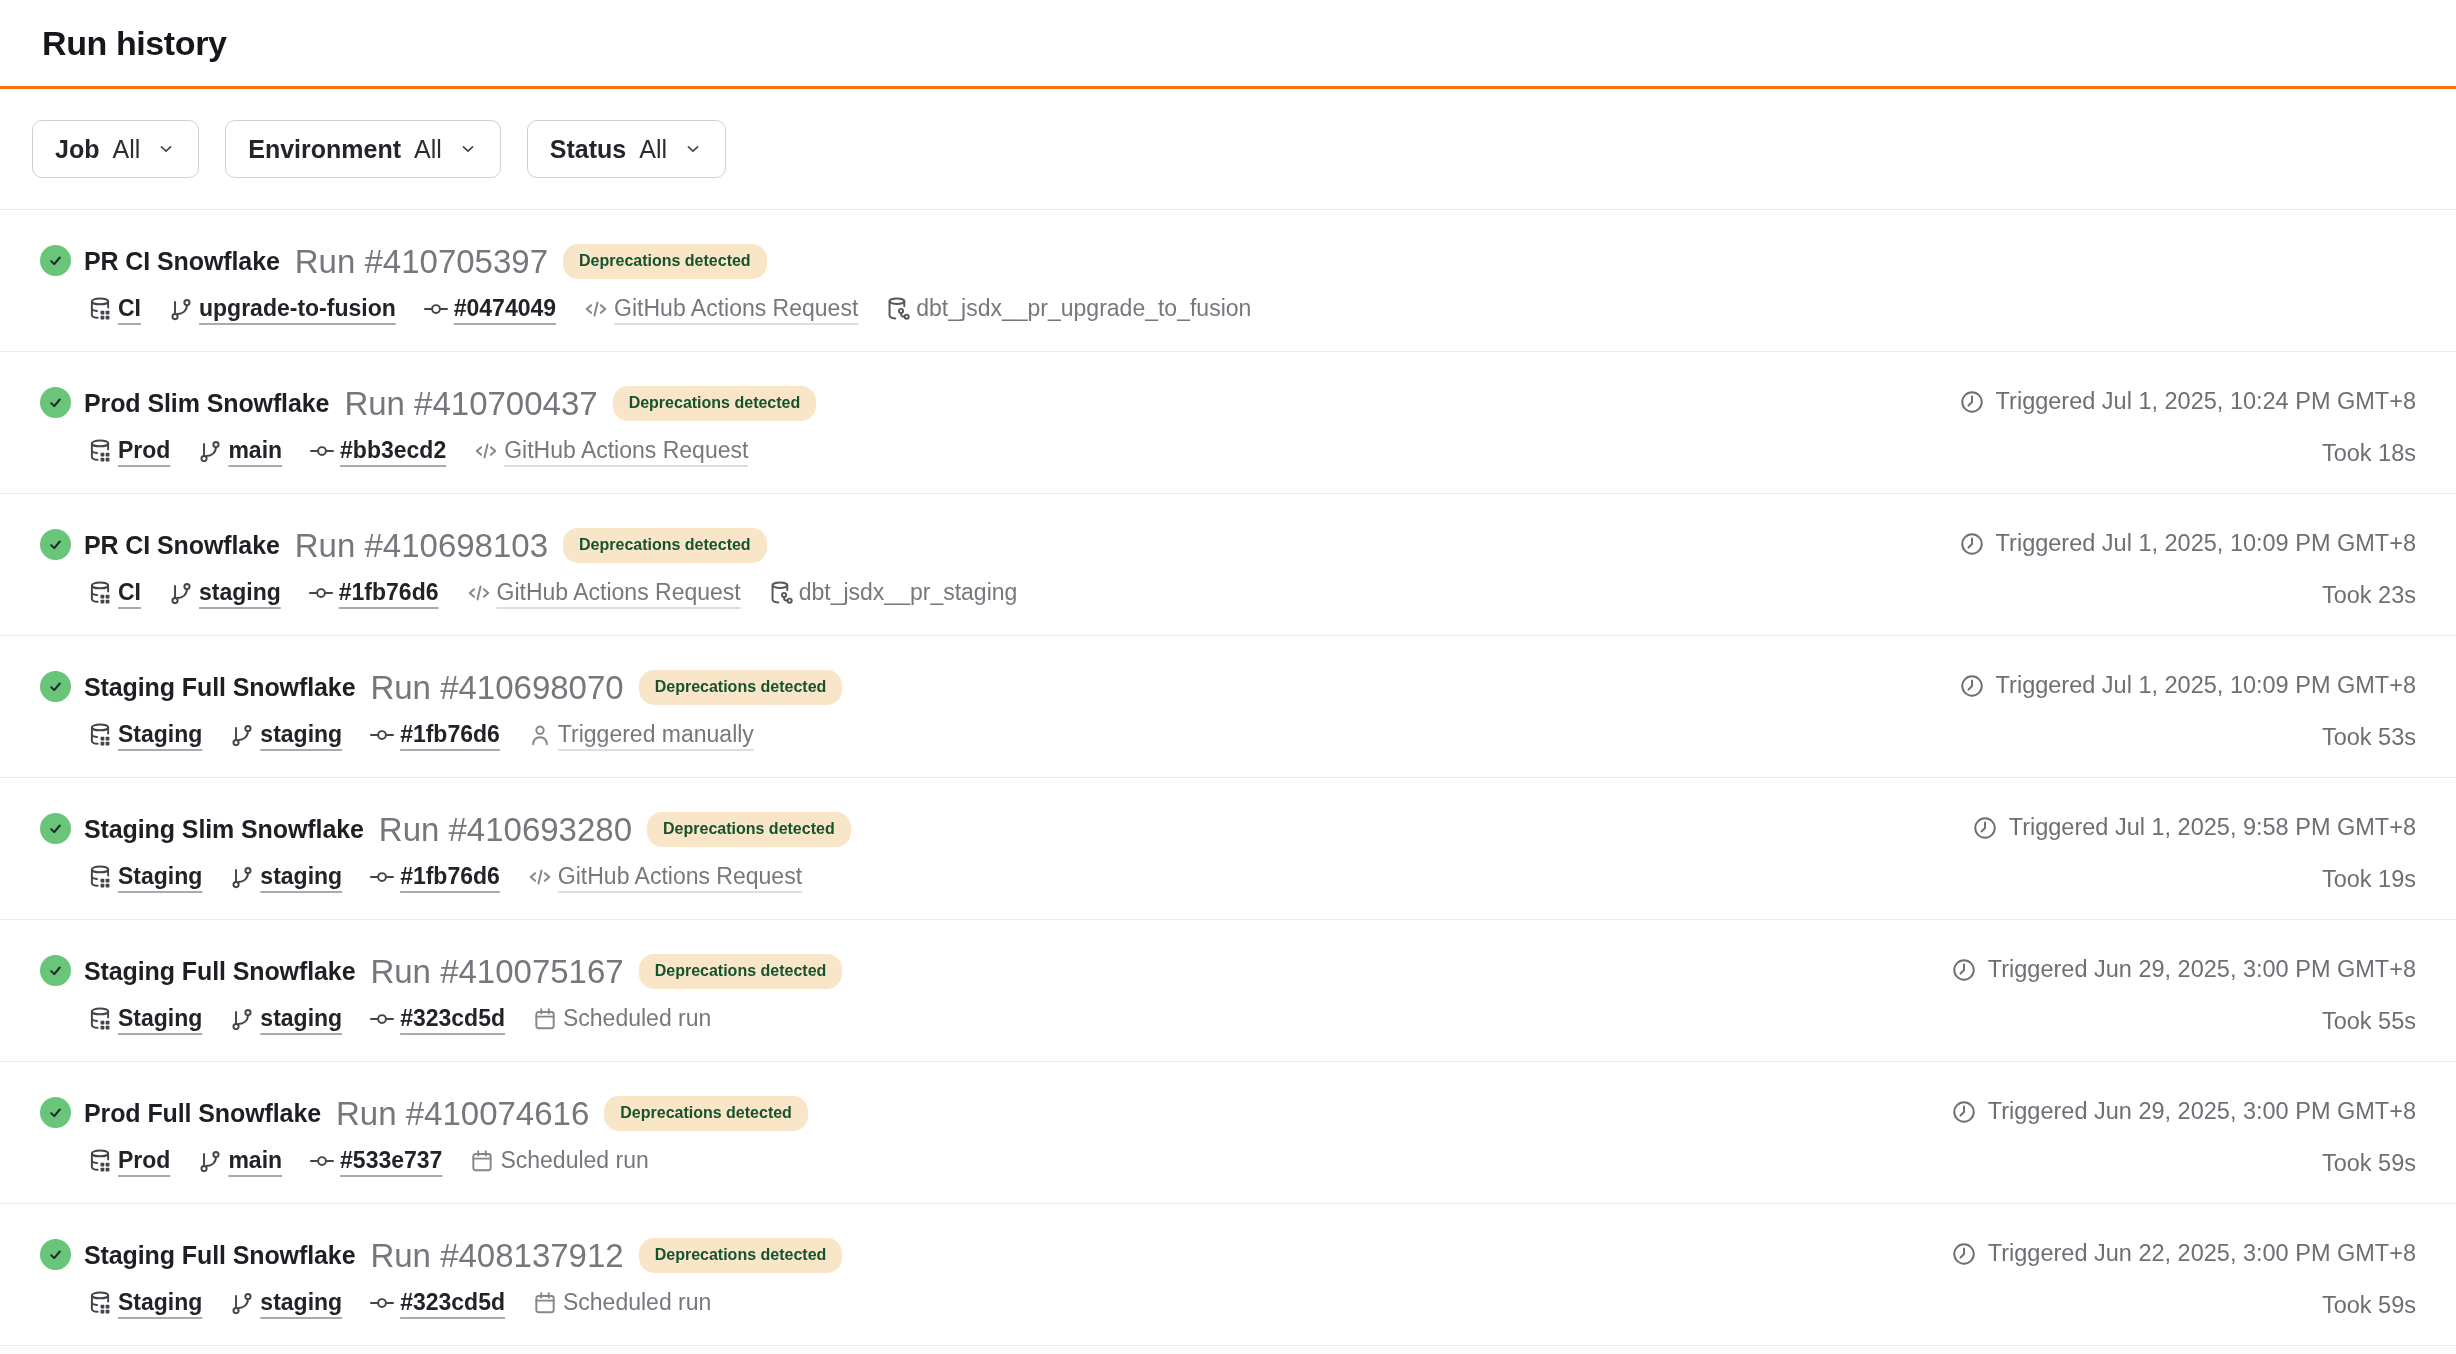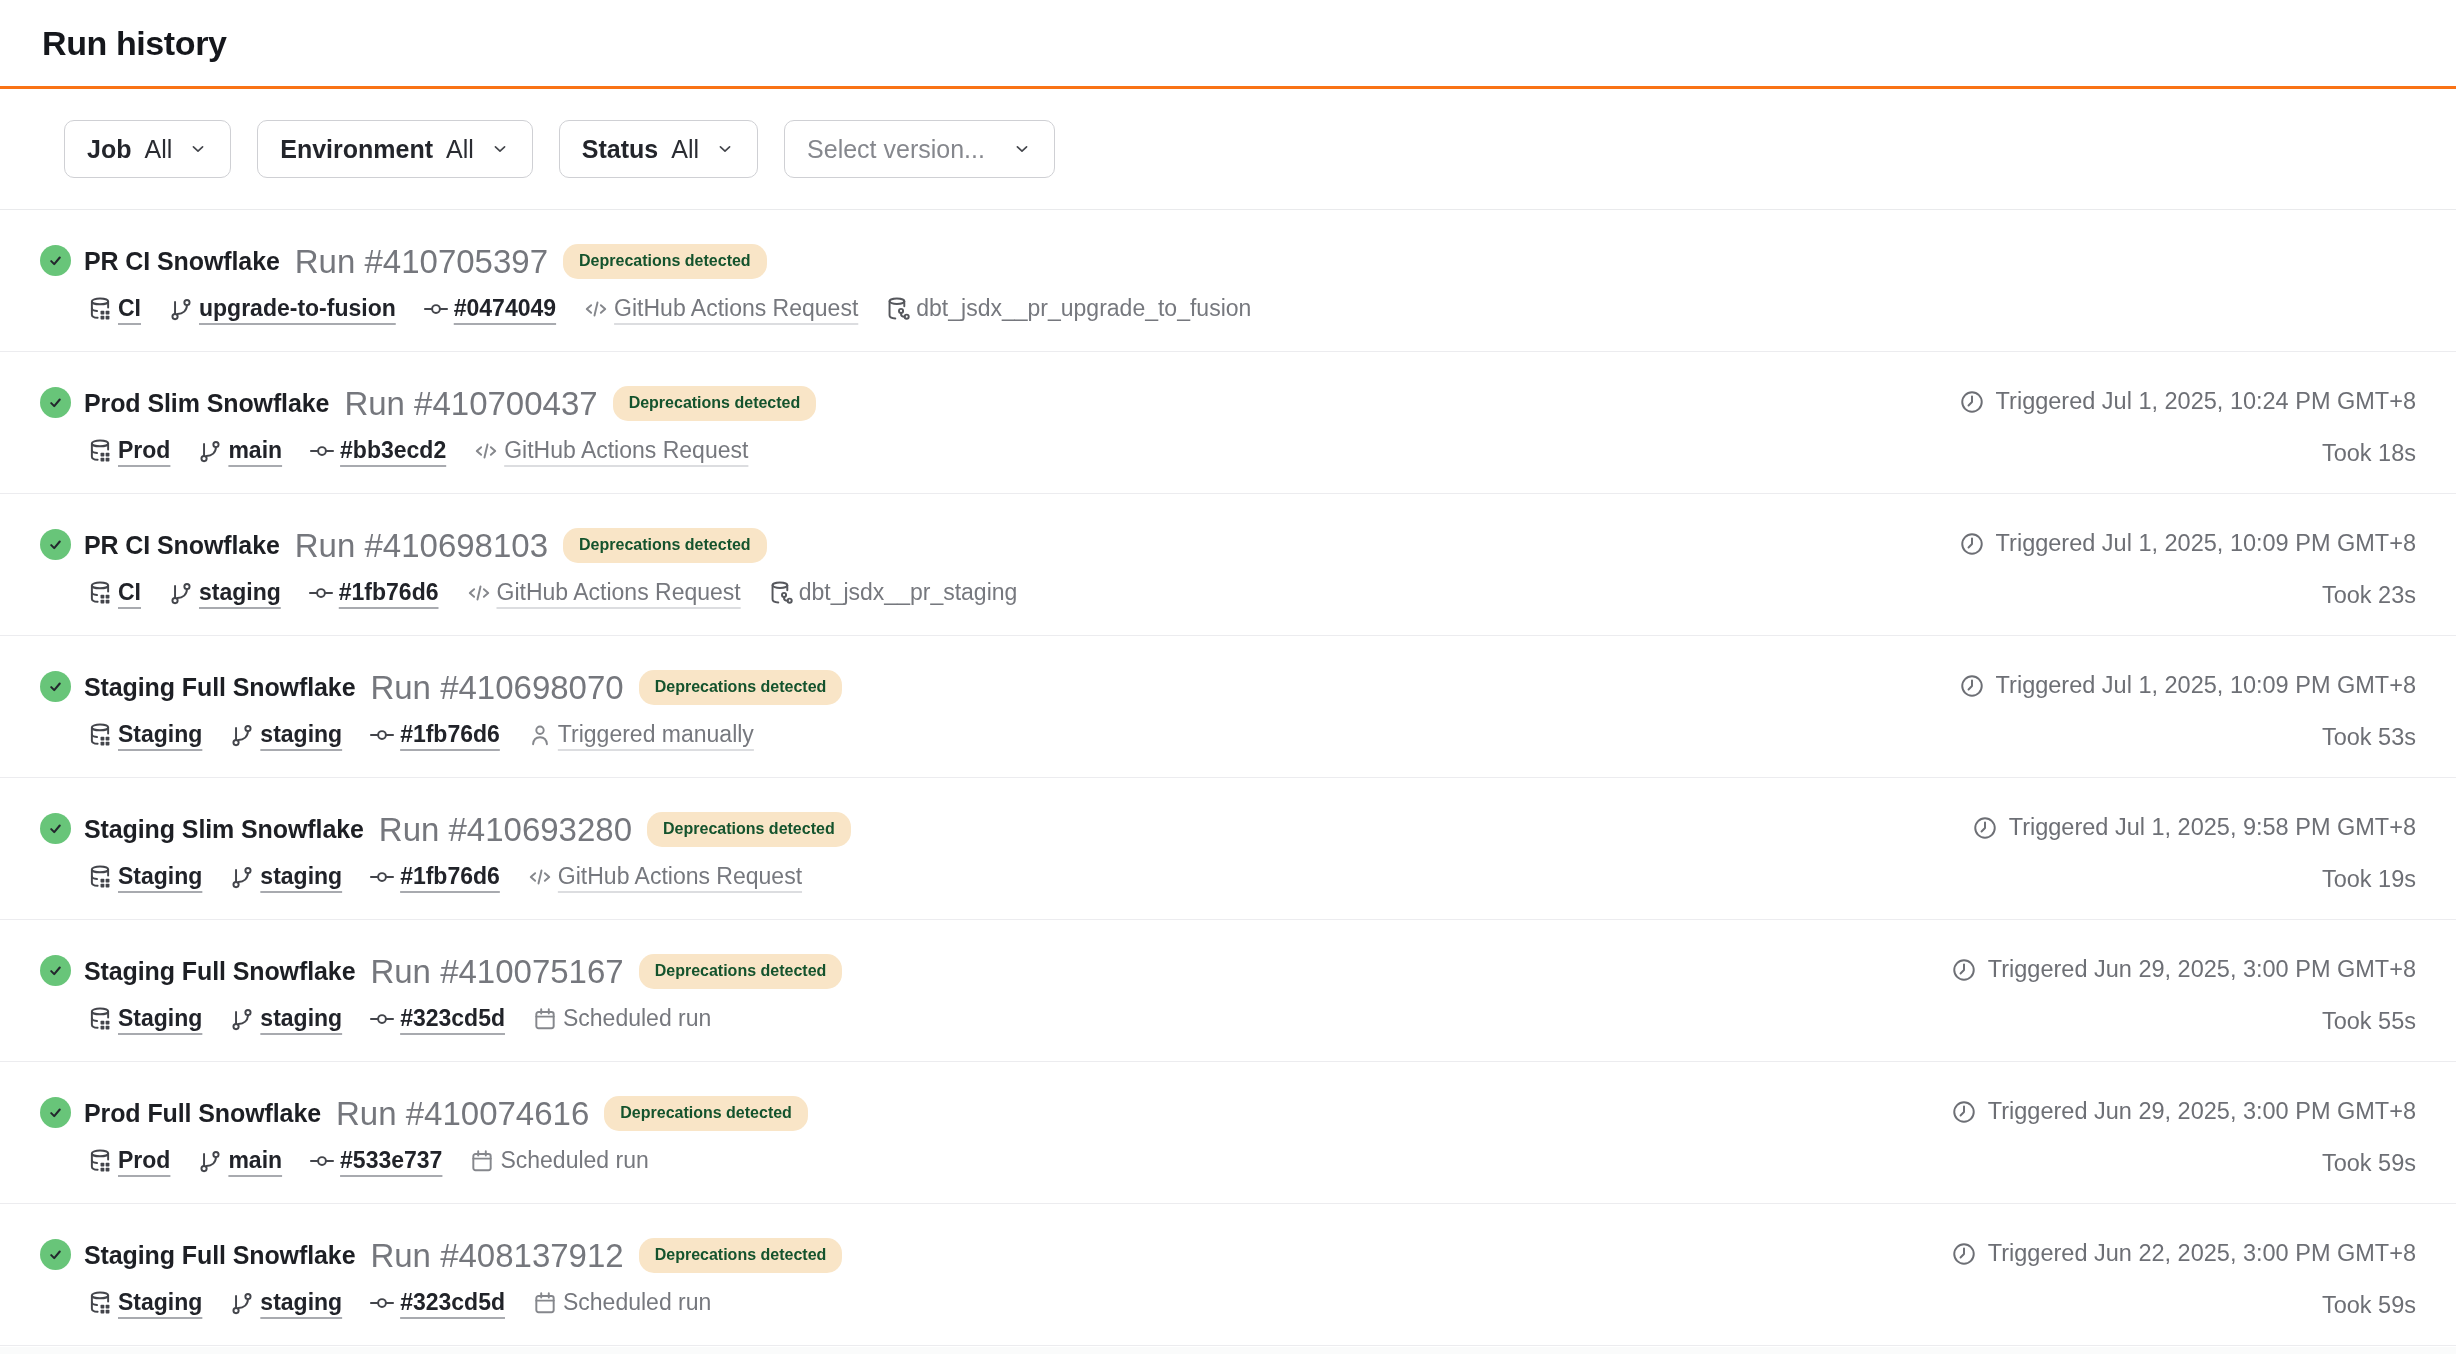--- a/index.html
+++ b/index.html
@@ -15,21 +15,21 @@
   
   .header {
     height:89px; flex:0 0 auto; display:flex; align-items:center;
     padding:0 42px; border-bottom:3px solid #f97316;
   }
   .page-title { font-size:34px; font-weight:700; letter-spacing:-0.4px; color:#15171c; }
 
   
   .filters {
     height:121px; flex:0 0 auto; display:flex; align-items:center;
-    gap:26px; padding:0 64px; border-bottom:1px solid #e9eaec;
+    gap:26px; padding:0 32px; border-bottom:1px solid #e9eaec;
   }
   .filter-btn {
     display:inline-flex; align-items:center; gap:13px;
     height:58px; padding:0 22px; background:#fff;
     border:1.5px solid #cfd0d4; border-radius:10px;
     font-family:inherit; font-size:25px; color:#23252b; cursor:pointer;
   }
   .filter-btn .f-label { font-weight:600; }
   .filter-btn .f-value { font-weight:400; color:#2a2c32; }
   .filter-btn.placeholder .f-label { font-weight:400; color:#85878d; }
@@ -118,28 +118,20 @@
     </button>
     <button class="filter-btn">
       <span class="f-label">Status</span>
       <span class="f-value">All</span>
       <span class="chev">
         <svg viewBox="0 0 24 24" fill="none" stroke="currentColor" stroke-width="2" stroke-linecap="round" stroke-linejoin="round">
             <path d="m6.5 9.5 5.5 5 5.5-5"></path>
           </svg>
       </span>
     </button>
-    <button class="filter-btn placeholder">
-      <span class="f-label">Select version...</span>
-      <span class="chev">
-        <svg viewBox="0 0 24 24" fill="none" stroke="currentColor" stroke-width="2" stroke-linecap="round" stroke-linejoin="round">
-            <path d="m6.5 9.5 5.5 5 5.5-5"></path>
-          </svg>
-      </span>
-    </button>
   </div>
 
   <div class="run-list" id="run-list">
   <div class="run-row">
     <div class="row-main">
       <span class="status-dot">
         <svg viewBox="0 0 24 24" fill="none" stroke="#23272d" stroke-width="2.6" stroke-linecap="round" stroke-linejoin="round">
               <path d="m6.6 12.8 3.8 3.8 7-8.4"></path>
             </svg>
       </span>

